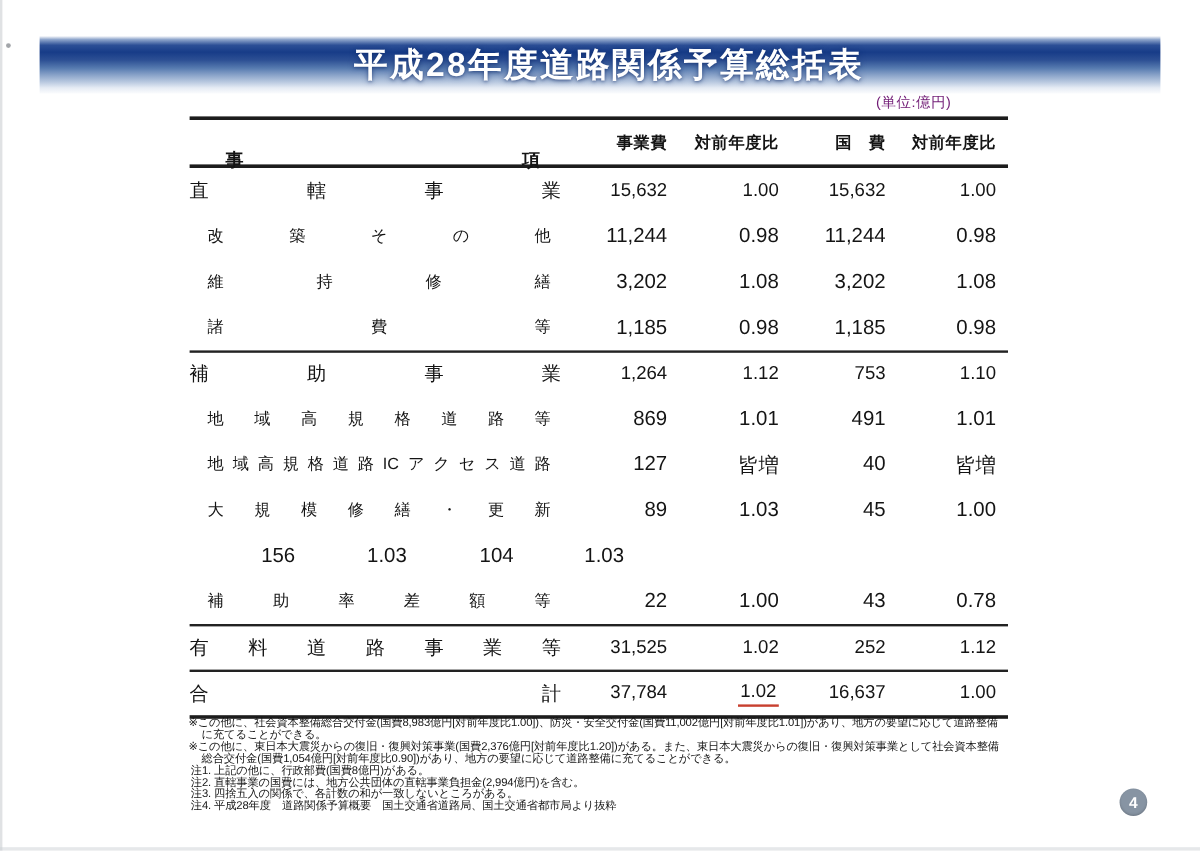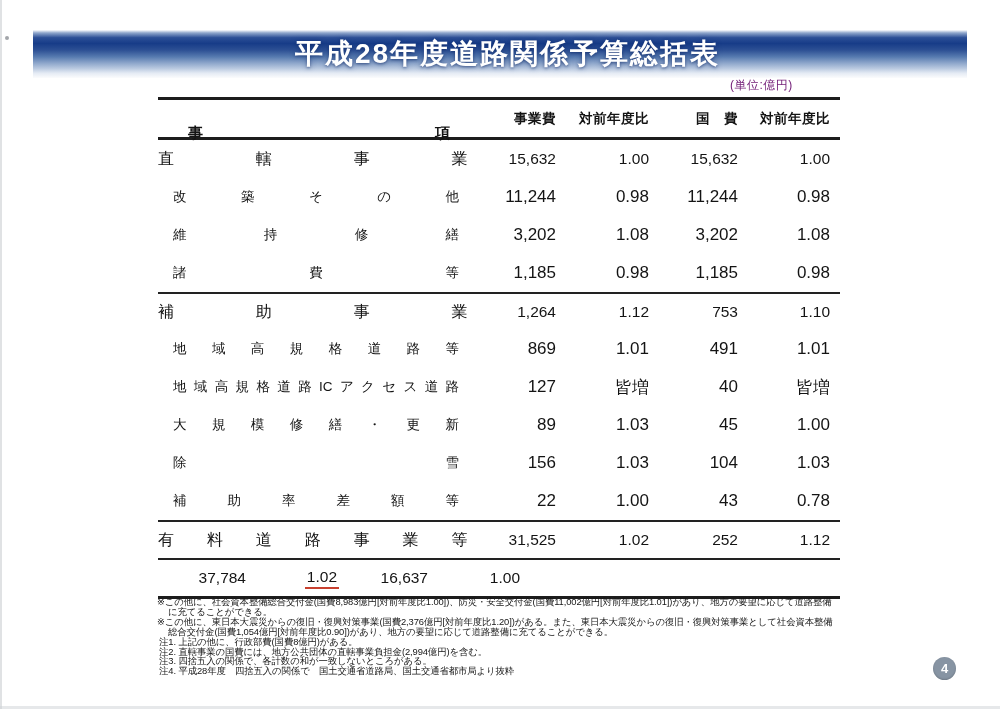--- a/index.html
+++ b/index.html
@@ -151,21 +151,20 @@
 
   <div class="trow sub">
     <div class="lab">大規模修繕・更新</div>
     <div class="v1 num">89</div>
     <div class="v2 num">1.03</div>
     <div class="v3 num">45</div>
     <div class="v4 num">1.00</div>
   </div>
 
   <div class="trow sub">
-    <div class="lab">除雪</div>
     <div class="v1 num">156</div>
     <div class="v2 num">1.03</div>
     <div class="v3 num">104</div>
     <div class="v4 num">1.03</div>
   </div>
 
   <div class="trow sub">
     <div class="lab">補助率差額等</div>
     <div class="v1 num">22</div>
     <div class="v2 num">1.00</div>
@@ -175,32 +174,33 @@
 
   <div class="trow major sec">
     <div class="lab">有料道路事業等</div>
     <div class="v1 num">31,525</div>
     <div class="v2 num">1.02</div>
     <div class="v3 num">252</div>
     <div class="v4 num">1.12</div>
   </div>
 
   <div class="trow major sec">
+    <div class="lab">合計</div>
     <div class="v1 num">37,784</div>
     <div class="v2 num"><span class="uline">1.02</span></div>
     <div class="v3 num">16,637</div>
     <div class="v4 num">1.00</div>
   </div>
 
 </div>
 
 <div class="foot">
   <div class="fn">※この他に、社会資本整備総合交付金(国費8,983億円[対前年度比1.00])、防災・安全交付金(国費11,002億円[対前年度比1.01])があり、地方の要望に応じて道路整備に充てることができる。</div>
   <div class="fn">※この他に、東日本大震災からの復旧・復興対策事業(国費2,376億円[対前年度比1.20])がある。また、東日本大震災からの復旧・復興対策事業として社会資本整備総合交付金(国費1,054億円[対前年度比0.90])があり、地方の要望に応じて道路整備に充てることができる。</div>
   <div class="note">注1. 上記の他に、行政部費(国費8億円)がある。</div>
   <div class="note">注2. 直轄事業の国費には、地方公共団体の直轄事業負担金(2,994億円)を含む。</div>
   <div class="note">注3. 四捨五入の関係で、各計数の和が一致しないところがある。</div>
-  <div class="note">注4. 平成28年度　四捨五入の関係で　国土交通省道路局、国土交通省都市局より抜粋</div>
+  <div class="note">注4. 平成28年度　道路関係予算概要　国土交通省道路局、国土交通省都市局より抜粋</div>
 </div>
 
 <div class="page-circle">
   <span>4</span>
 </div>
 
 </body></html>

